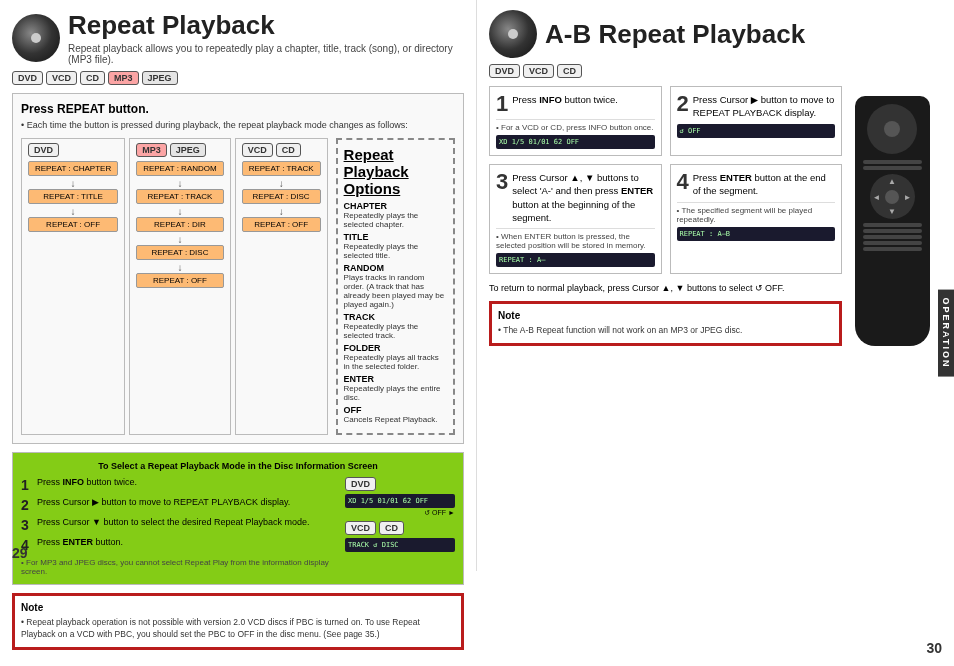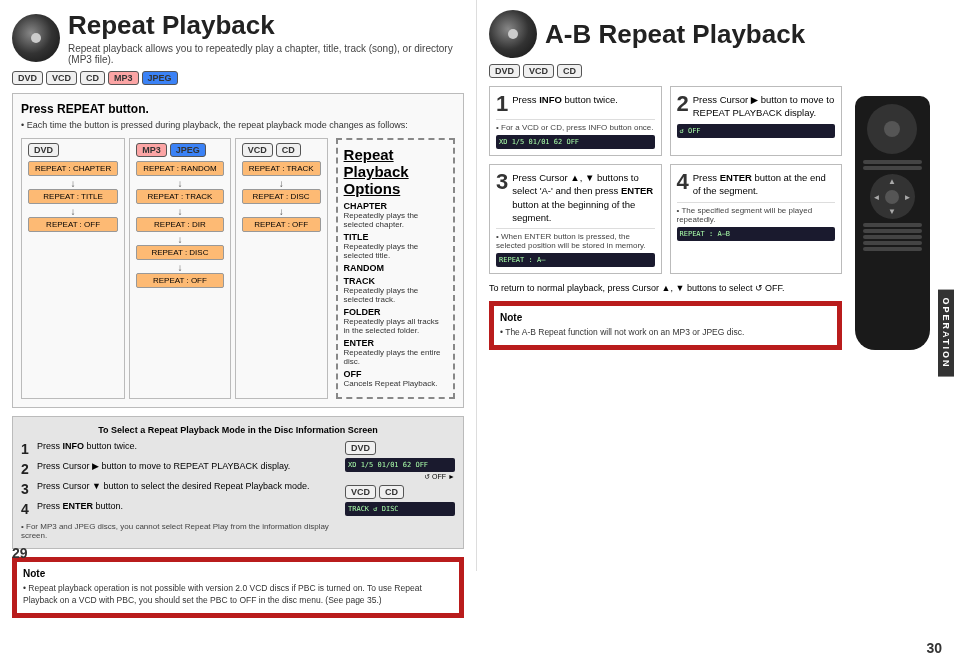--- a/index.html
+++ b/index.html
@@ -78,21 +78,21 @@
       border-radius: 3px;
       padding: 1px 5px;
       font-size: 9px;
       font-weight: bold;
       color: #333;
     }
     .badge.dvd { background: #f0f0f0; }
     .badge.vcd { background: #f0f0f0; }
     .badge.cd { background: #f0f0f0; }
     .badge.mp3 { background: #fca5a5; }
-    .badge.jpeg { background: #3b82f6; }
+    .badge.jpeg { background: #e5e5e5; }
     
     .main-box {
       border: 1px solid #bbb;
       background: #f9f9f9;
       padding: 8px;
       margin-bottom: 8px;
     }
     .main-box-title {
       font-size: 12px;
       font-weight: bold;
@@ -145,21 +145,21 @@
       font-size: 9px;
       font-weight: bold;
     }
     .repeat-option-desc {
       font-size: 8px;
       color: #333;
     }
     
     .info-screen-box {
       border: 1px solid #bbb;
-      background: #e5e5e5;
+      background: #84cc16;
       padding: 8px;
       margin-bottom: 8px;
     }
     .info-screen-title {
       font-size: 9px;
       font-weight: bold;
       margin-bottom: 6px;
       text-align: center;
     }
     .info-steps {
@@ -180,21 +180,21 @@
     }
     .step-text {
       font-size: 9px;
       line-height: 1.3;
     }
     .step-text span {
       font-weight: bold;
     }
     
     .note-box {
-      border: 5px solid #b91c1c;
+      border: 3px solid #b91c1c;
       padding: 6px;
       margin-top: 6px;
     }
     .note-title {
       font-size: 10px;
       font-weight: bold;
       margin-bottom: 4px;
     }
     .note-text {
       font-size: 8.5px;
@@ -381,20 +381,21 @@
           <div class="repeat-option-item">
             <div class="repeat-option-label">CHAPTER</div>
             <div class="repeat-option-desc">Repeatedly plays the selected chapter.</div>
           </div>
           <div class="repeat-option-item">
             <div class="repeat-option-label">TITLE</div>
             <div class="repeat-option-desc">Repeatedly plays the selected title.</div>
           </div>
           <div class="repeat-option-item">
             <div class="repeat-option-label">RANDOM</div>
+            <div class="repeat-option-desc">Plays tracks in random order. (A track that has already been played may be played again.)</div>
           </div>
           <div class="repeat-option-item">
             <div class="repeat-option-label">TRACK</div>
             <div class="repeat-option-desc">Repeatedly plays the selected track.</div>
           </div>
           <div class="repeat-option-item">
             <div class="repeat-option-label">FOLDER</div>
             <div class="repeat-option-desc">Repeatedly plays all tracks in the selected folder.</div>
           </div>
           <div class="repeat-option-item">

